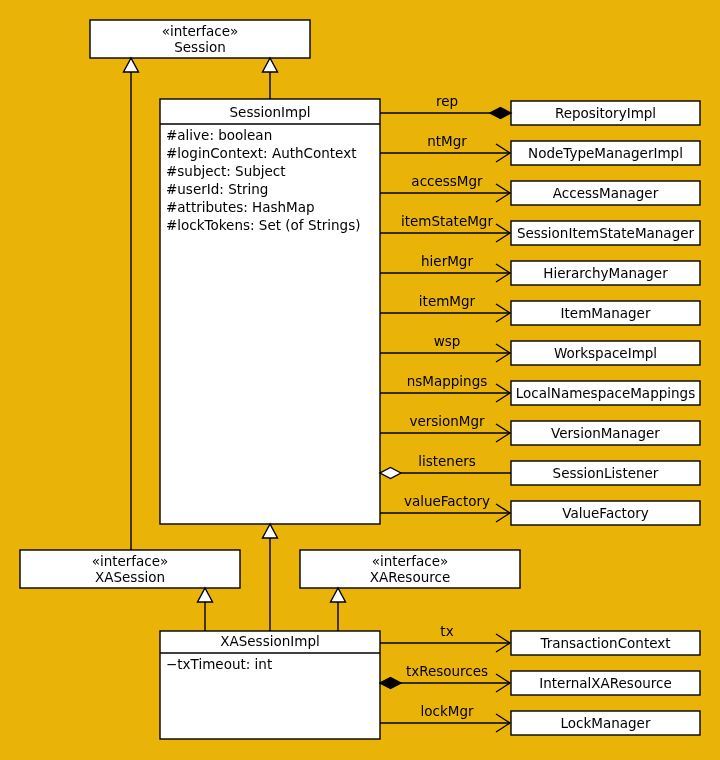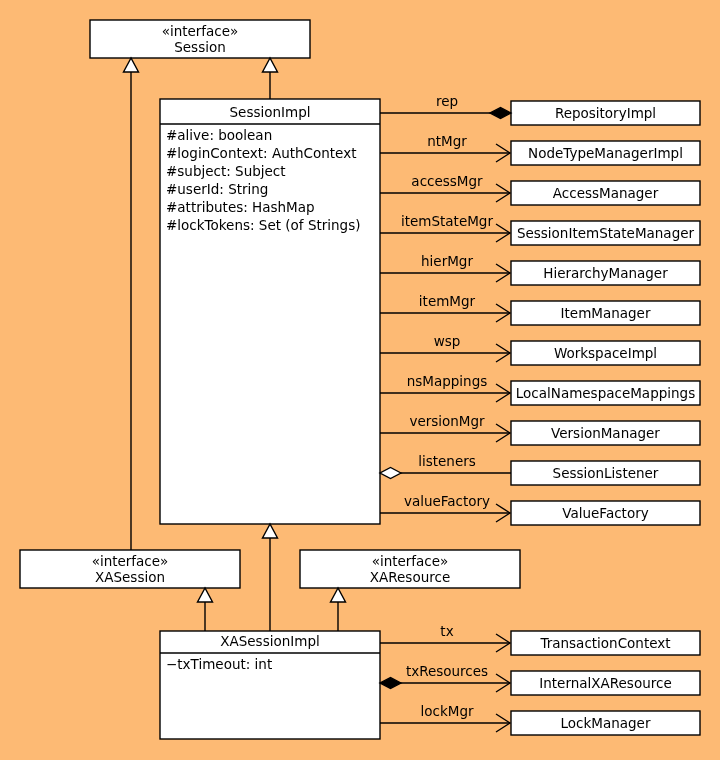--- a/index.html
+++ b/index.html
@@ -4,21 +4,21 @@
 <style>
   html, body {
     margin: 0;
     padding: 0;
     background: #ffffff;
   }
   #diagram-root {
     position: relative;
     width: 720px;
     height: 760px;
-    background: #fdba74;
+    background: #eab308;
     font-family: "DejaVu Sans", "Liberation Sans", sans-serif;
   }
   svg { display: block; }
   .uml-box-rect {
     fill: #ffffff;
     stroke: #000000;
     stroke-width: 1.4;
   }
   .uml-sep {
     stroke: #000000;

